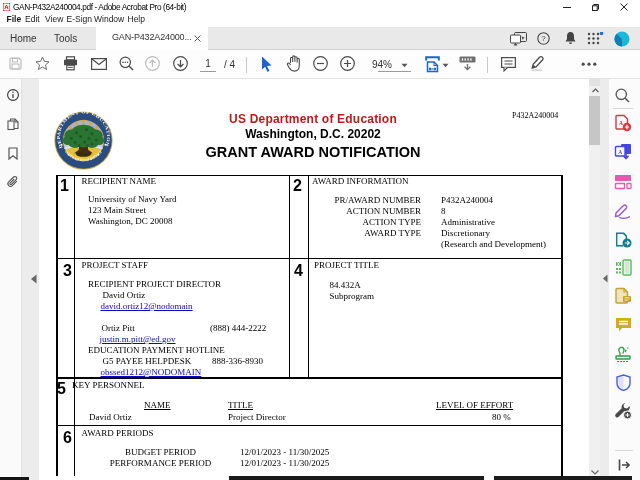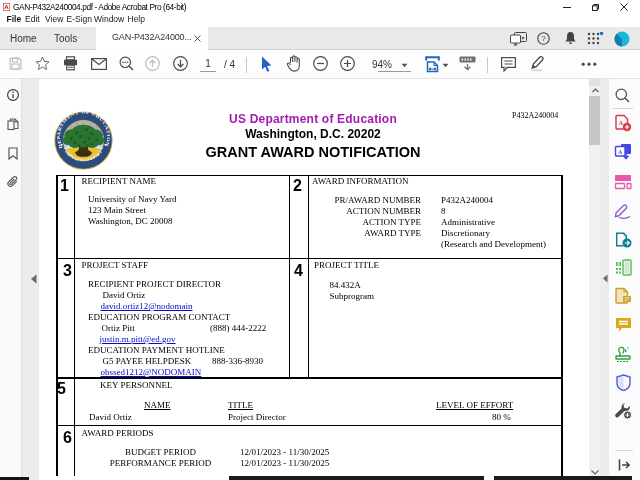--- a/index.html
+++ b/index.html
@@ -387,21 +387,21 @@
     <path id="tp" d="M 9.3 38.2 A 23.9 23.9 0 1 1 50.7 38.2"></path>
     <path id="bp" d="M 10.6 40.8 A 23.4 23.4 0 0 0 49.4 40.8"></path>
   </defs>
   <text font-size="4.3" fill="#fff" font-family="Liberation Serif" font-weight="bold" letter-spacing="0.3"><textPath href="#tp" startOffset="1%" textLength="96" lengthAdjust="spacingAndGlyphs">DEPARTMENT OF EDUCATION</textPath></text>
   <text font-size="3.6" fill="#fff" font-family="Liberation Serif" font-weight="bold"><textPath href="#bp" startOffset="1%" textLength="44" lengthAdjust="spacingAndGlyphs">UNITED STATES OF AMERICA</textPath></text>
   <circle cx="7.8" cy="34.2" r="0.9" fill="#fff"></circle>
       <circle cx="52.2" cy="34.2" r="0.9" fill="#fff"></circle>
 </svg>
 
   <div class="abs ser" style="left:512px;top:31px;font-size:8px;">P432A240004</div>
-  <div class="abs" style="left:60px;top:33px;width:506px;text-align:center;font-size:12px;font-weight:bold;color:#a21caf;letter-spacing:0.2px;">US Department of Education</div>
+  <div class="abs" style="left:60px;top:33px;width:506px;text-align:center;font-size:12px;font-weight:bold;color:#b91c1c;letter-spacing:0.2px;">US Department of Education</div>
   <div class="abs" style="left:60px;top:48px;width:506px;text-align:center;font-size:12px;font-weight:bold;color:#000;">Washington, D.C. 20202</div>
   <div class="abs" style="left:60px;top:65px;width:506px;text-align:center;font-size:14.5px;font-weight:bold;color:#000;">GRANT AWARD NOTIFICATION</div>
 
   <div class="line" style="left:56px;top:95.5px;width:506px;height:1.5px;"></div>
   <div class="line" style="left:56px;top:178.5px;width:506px;height:1.5px;"></div>
   <div class="line" style="left:56px;top:298px;width:506px;height:1.5px;"></div>
   <div class="line" style="left:56px;top:345.5px;width:506px;height:1.5px;"></div>
   <div class="line" style="left:56px;top:95.5px;width:1.5px;height:301px;"></div>
   <div class="line" style="left:561px;top:95.5px;width:1.5px;height:301px;"></div>
   <div class="line" style="left:73.5px;top:95.5px;width:1px;height:301px;"></div>
@@ -415,35 +415,34 @@
   <div class="abs bold" style="left:293px;top:98px;font-size:16px;">2</div>
   <div class="abs ser" style="left:312px;top:97px;">AWARD INFORMATION</div>
   <div class="abs ser" style="left:300px;top:116px;width:121px;text-align:right;">PR/AWARD NUMBER<br>ACTION NUMBER<br>ACTION TYPE<br>AWARD TYPE</div>
   <div class="abs ser" style="left:441px;top:116px;">P432A240004<br>8<br>Administrative<br>Discretionary<br>(Research and Development)</div>
 
   <div class="abs bold" style="left:63px;top:183px;font-size:16px;">3</div>
   <div class="abs ser" style="left:81.5px;top:181px;">PROJECT STAFF</div>
   <div class="abs ser" style="left:88px;top:200px;">RECIPIENT PROJECT DIRECTOR</div>
   <div class="abs ser" style="left:102.5px;top:211px;">David Ortiz</div>
   <div class="abs lnk" style="left:100.5px;top:222px;">david.ortiz12@nodomain</div>
-  <div class="abs ser" style="left:88px;top:233px;">EDUCATION PROGRAM CONTACT</div>
   <div class="abs ser" style="left:101.5px;top:244px;">Ortiz Pitt</div>
   <div class="abs ser" style="left:210px;top:244px;">(888) 444-2222</div>
   <div class="abs lnk" style="left:99.5px;top:255px;">justin.m.pitt@ed.gov</div>
   <div class="abs ser" style="left:88px;top:266px;">EDUCATION PAYMENT HOTLINE</div>
   <div class="abs ser" style="left:102.5px;top:277px;">G5 PAYEE HELPDESK</div>
   <div class="abs ser" style="left:212px;top:277px;">888-336-8930</div>
   <div class="abs lnk" style="left:100.5px;top:288px;">obssed1212@NODOMAIN</div>
 
   <div class="abs bold" style="left:294px;top:183px;font-size:16px;">4</div>
   <div class="abs ser" style="left:314px;top:181px;">PROJECT TITLE</div>
   <div class="abs ser" style="left:329.5px;top:201px;">84.432A<br>Subprogram</div>
 
   <div class="abs bold" style="left:57px;top:301px;font-size:16px;">5</div>
-  <div class="abs ser" style="left:100px;top:301px;">KEY PERSONNEL</div>
+  <div class="abs ser" style="left:72px;top:301px;">KEY PERSONNEL</div>
   <div class="abs ser" style="left:100px;top:321px;text-decoration:underline;margin-left:44px;">NAME</div>
   <div class="abs ser" style="left:228px;top:321px;text-decoration:underline;">TITLE</div>
   <div class="abs ser" style="left:436px;top:321px;text-decoration:underline;">LEVEL OF EFFORT</div>
   <div class="abs ser" style="left:89px;top:333px;">David Ortiz</div>
   <div class="abs ser" style="left:228px;top:333px;">Project Director</div>
   <div class="abs ser" style="left:492px;top:333px;">80 %</div>
 
   <div class="abs bold" style="left:63px;top:350px;font-size:16px;">6</div>
   <div class="abs ser" style="left:81.5px;top:349px;">AWARD PERIODS</div>
   <div class="abs ser" style="left:100px;top:368px;width:121px;text-align:center;">BUDGET PERIOD<br>PERFORMANCE PERIOD</div>

